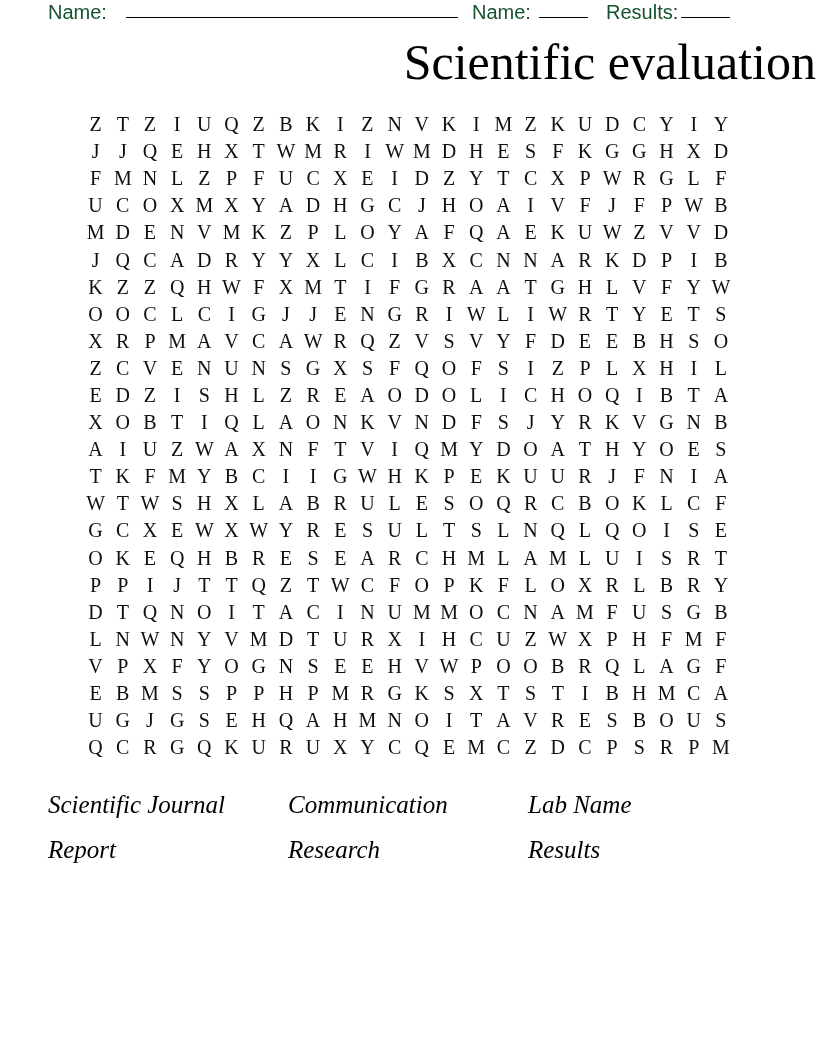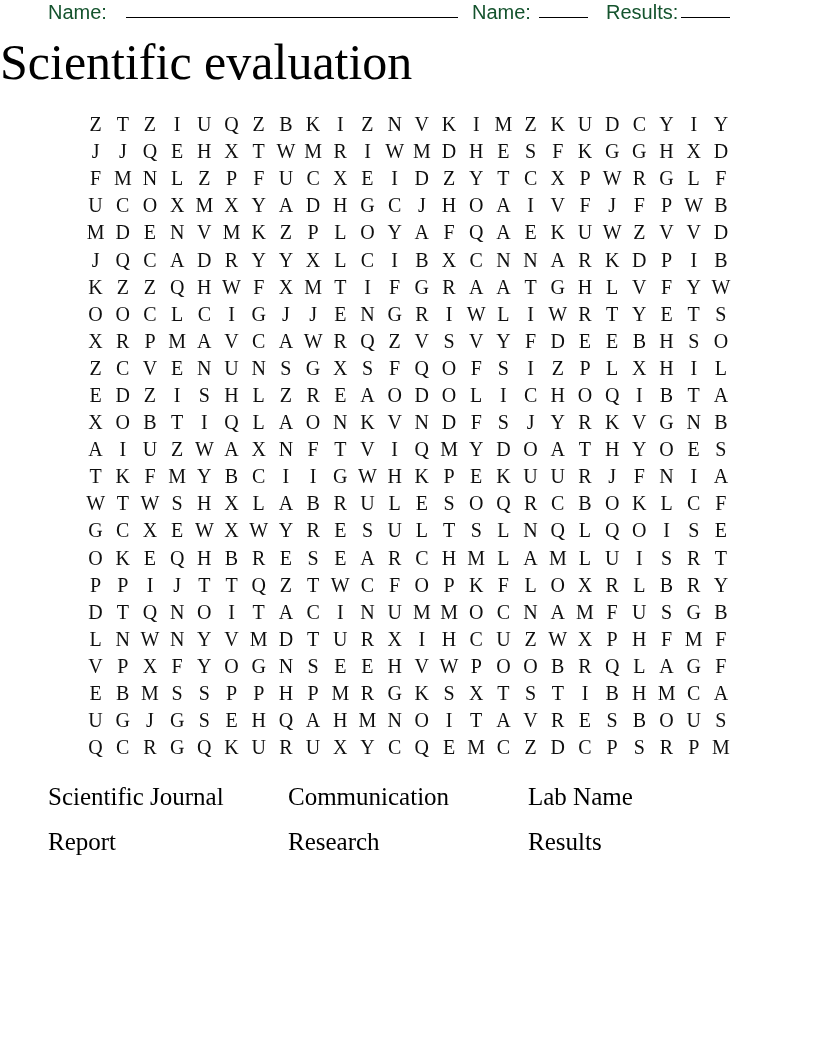--- a/index.html
+++ b/index.html
@@ -28,21 +28,21 @@
   .date-label   { left: 472px; }
   .date-line    { left: 539px; width: 49px; }
   .period-label { left: 606px; }
   .period-line  { left: 681px; width: 49px; }
 
   
   .title {
     position: absolute;
     top: 33px; left: 0; width: 100%;
     margin: 0;
-    text-align: left;
+    text-align: right;
     font-size: 50px;
     font-weight: normal;
     font-family: "Liberation Serif", serif;
     color: #000000;
   }
 
   
   .grid {
     position: absolute;
     left: 82px;
@@ -61,21 +61,21 @@
 
   
   .word-bank {
     position: absolute;
     left: 48px;
     top: 771px;
     width: 720px;
     font-size: 25px;
     color: #000000;
   }
-  .word-col { position: absolute; top: 4px; width: 240px; }
+  .word-col { position: absolute; top: 12px; width: 240px; font-style: italic; }
   .word-col-1 { left: 0; }
   .word-col-2 { left: 240px; }
   .word-col-3 { left: 480px; }
   .word { line-height: 44.5px; white-space: nowrap; }
 </style>
 </head>
 <body>
 
 <div class="page">
 

